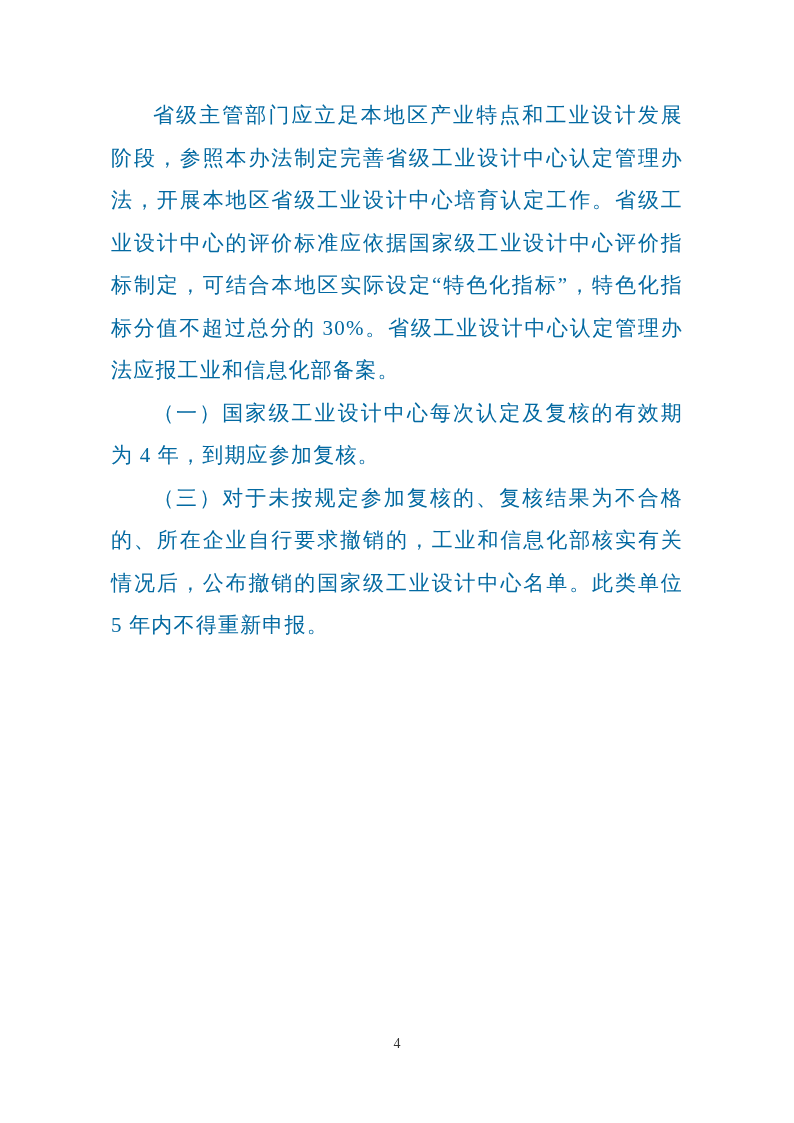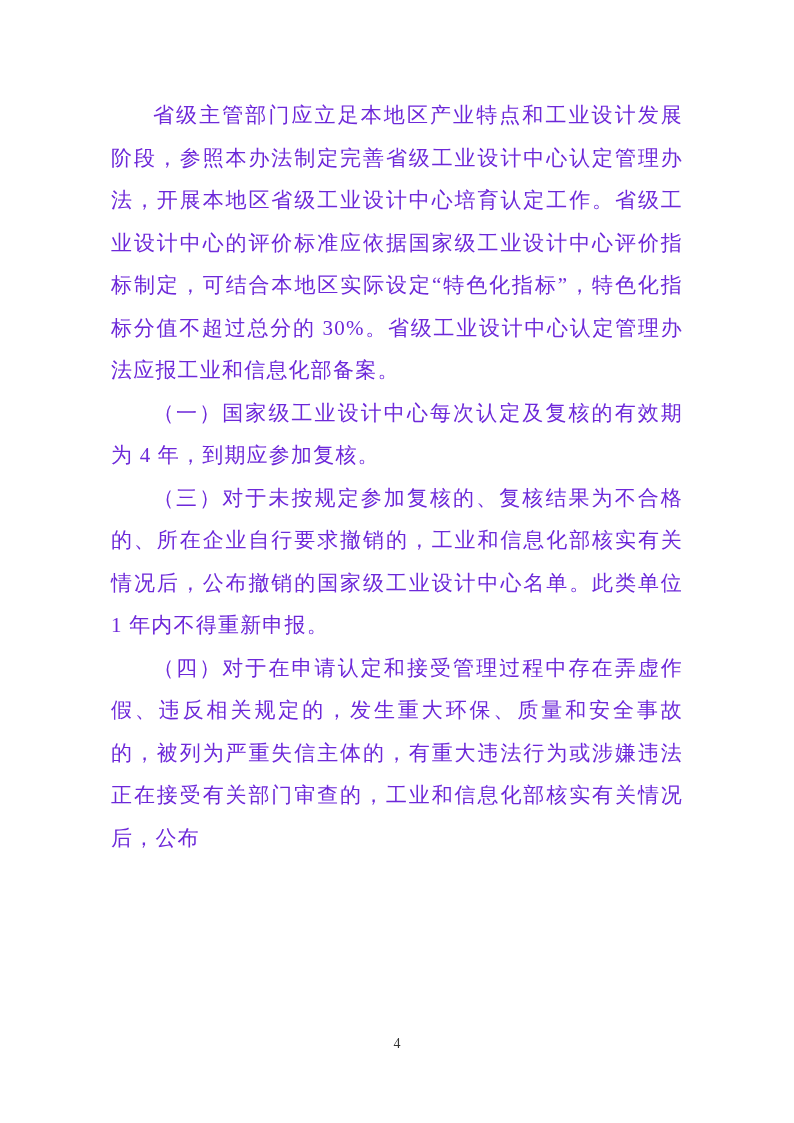--- a/index.html
+++ b/index.html
@@ -22,21 +22,21 @@
     top: 94px;
     width: 572px;
   }
   .para {
     margin: 0;
     font-size: 21px;
     line-height: 42.5px;
     letter-spacing: 1.2px;
     text-align: justify;
     text-indent: 2em;
-    color: #6d28d9;
+    color: #0369a1;
     word-break: break-all;
   }
   .article-label {
     font-weight: bold;
     margin-right: 0.95em;
   }
   .footer {
     position: absolute;
     left: 0;
     right: 0;
@@ -54,22 +54,21 @@
 
 <div class="page">
   <div class="content">
 
     <p class="para">省级主管部门应立足本地区产业特点和工业设计发展阶段，参照本办法制定完善省级工业设计中心认定管理办法，开展本地区省级工业设计中心培育认定工作。省级工业设计中心的评价标准应依据国家级工业设计中心评价指标制定，可结合本地区实际设定“特色化指标”，特色化指标分值不超过总分的 30%。省级工业设计中心认定管理办法应报工业和信息化部备案。</p>
 
 
     <p class="para">（一）国家级工业设计中心每次认定及复核的有效期为 4 年，到期应参加复核。</p>
 
 
-    <p class="para">（三）对于未按规定参加复核的、复核结果为不合格的、所在企业自行要求撤销的，工业和信息化部核实有关情况后，公布撤销的国家级工业设计中心名单。此类单位 1 年内不得重新申报。</p>
+    <p class="para">（三）对于未按规定参加复核的、复核结果为不合格的、所在企业自行要求撤销的，工业和信息化部核实有关情况后，公布撤销的国家级工业设计中心名单。此类单位 5 年内不得重新申报。</p>
 
-    <p class="para">（四）对于在申请认定和接受管理过程中存在弄虚作假、违反相关规定的，发生重大环保、质量和安全事故的，被列为严重失信主体的，有重大违法行为或涉嫌违法正在接受有关部门审查的，工业和信息化部核实有关情况后，公布</p>
 
   </div>
 
   <div class="footer">
     <span class="page-number">4</span>
   </div>
 </div>
 
 </body></html>

